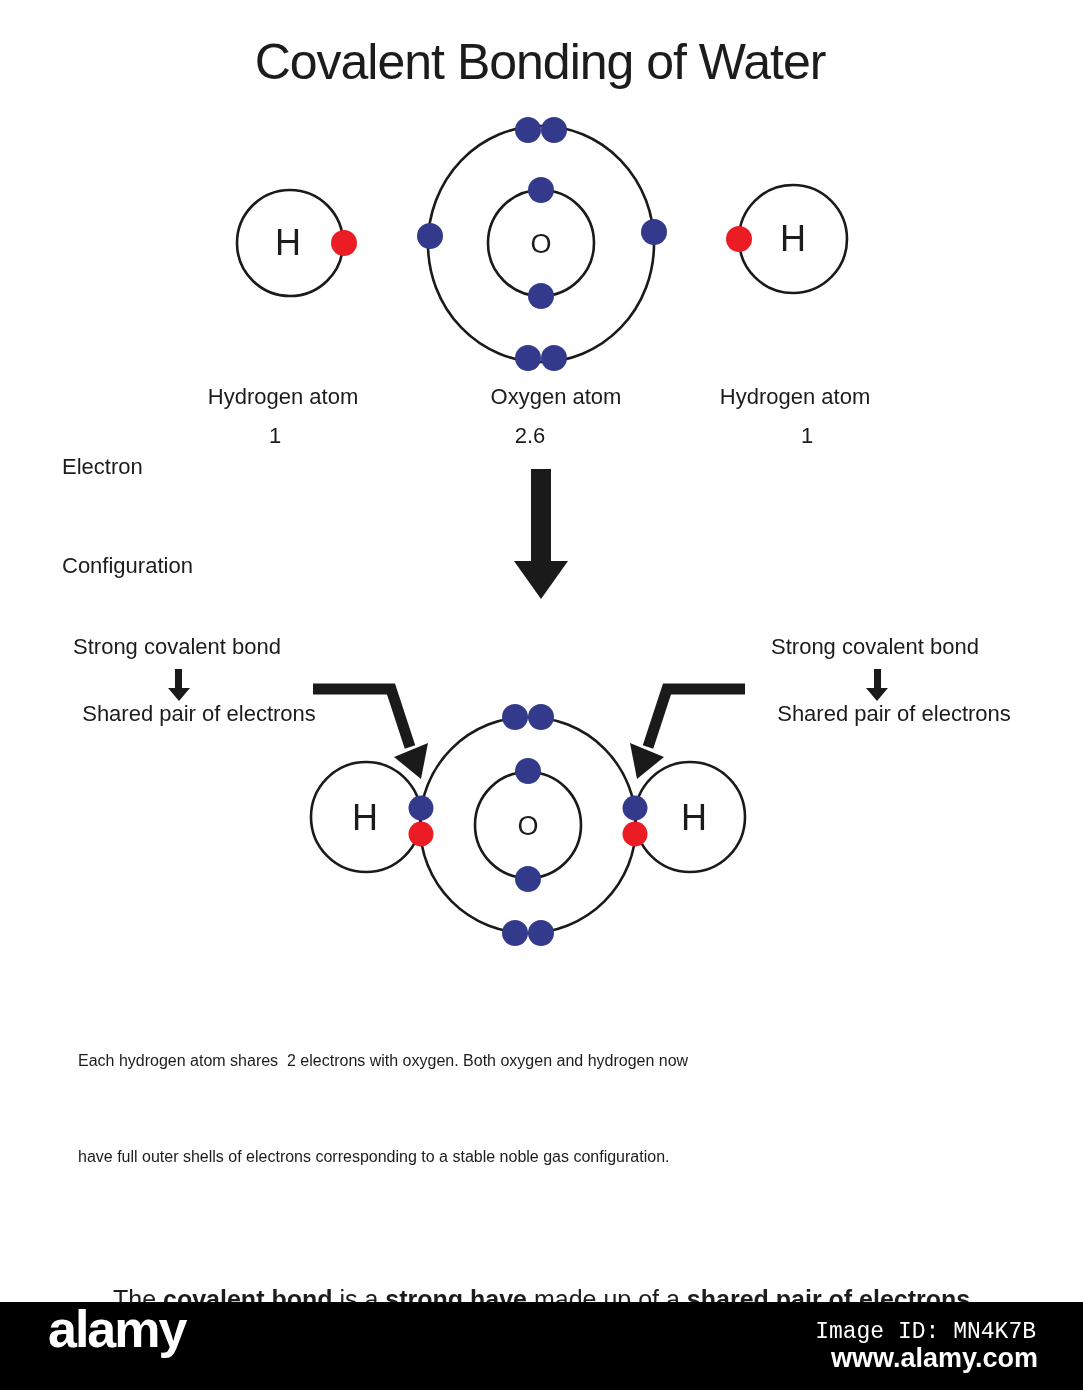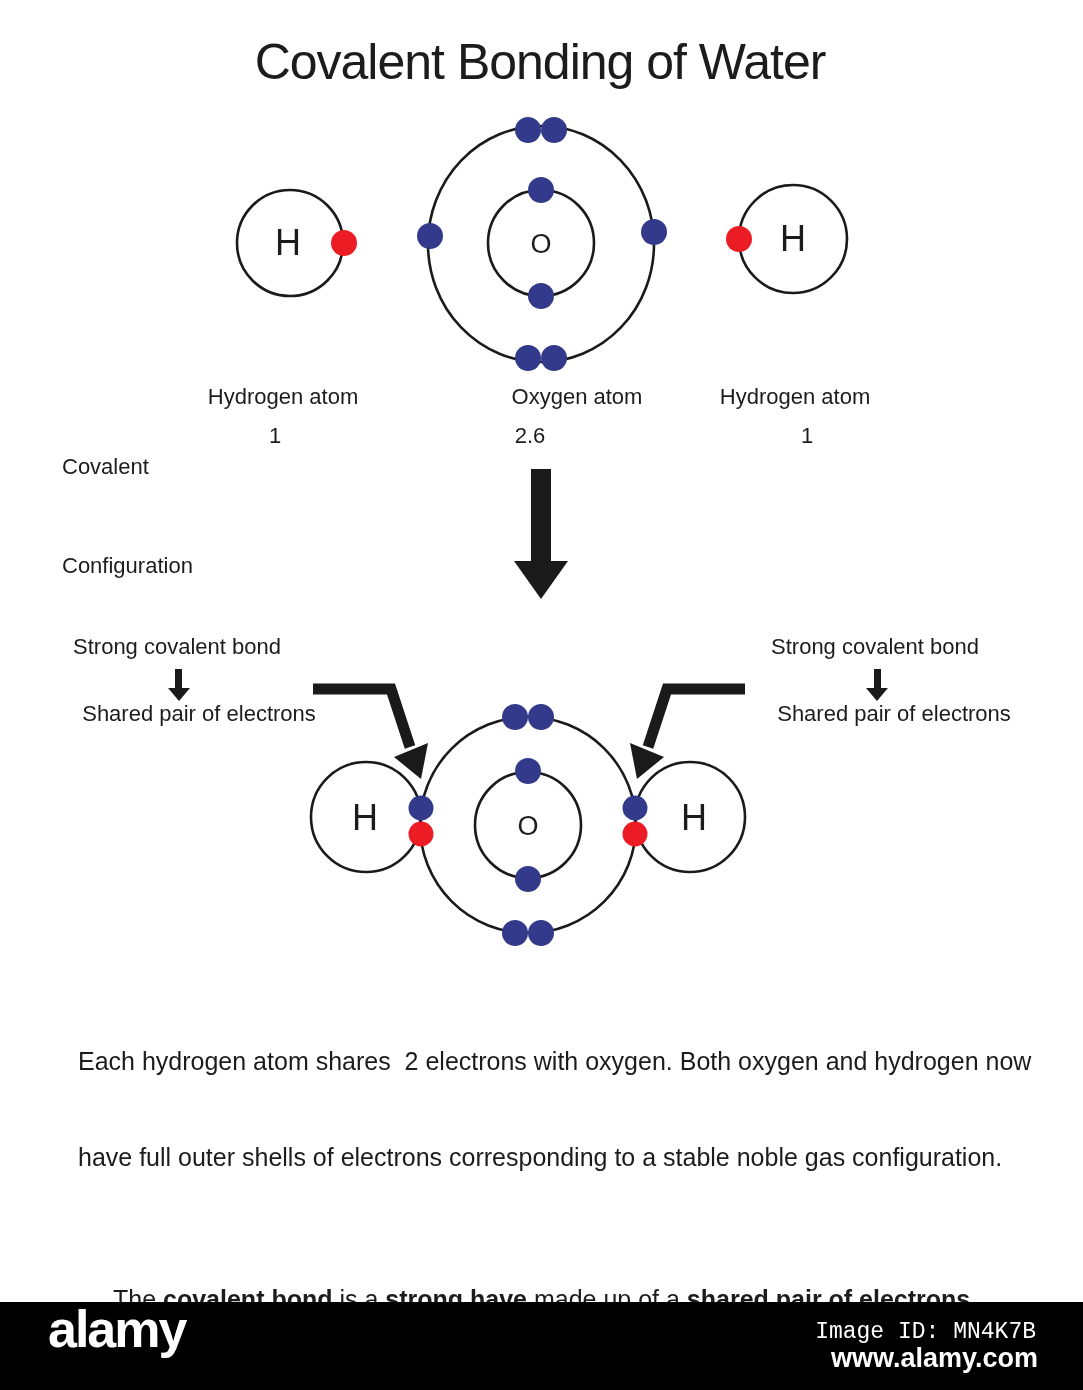--- a/index.html
+++ b/index.html
@@ -5,21 +5,21 @@
   html,body{margin:0;padding:0;background:#fff;}
   #page{position:relative;width:1083px;height:1390px;background:#fff;overflow:hidden;
         font-family:"Liberation Sans",sans-serif;color:#1c1c1c;}
   .abs{position:absolute;}
   .ctr{transform:translateX(-50%);}
   svg{position:absolute;left:0;top:0;}
   .title{font-size:50px;letter-spacing:-1px;white-space:pre;}
   .lbl{font-size:22px;white-space:pre;}
   .atom-h{font-size:36px;transform:translate(-50%,-50%);}
   .atom-o{font-size:27px;transform:translate(-50%,-50%);}
-  .para{font-size:25px;line-height:32px;white-space:pre;}
+  .para{font-size:16px;line-height:32px;white-space:pre;}
   .concl{font-size:25px;line-height:34px;white-space:pre;}
   .b{font-weight:bold;}
   #footer-bar{left:0;top:1302px;width:1083px;height:88px;background:#000;}
   .logo{font-size:52px;font-weight:bold;letter-spacing:-2px;color:#fff;}
   .fid{font-size:23px;color:#fff;text-align:right;font-family:Liberation Mono, monospace;}
   .furl{font-size:27px;font-weight:bold;color:#fff;}
 </style>
 </head>
 <body>
 
@@ -81,26 +81,26 @@
     </g>
   </svg>
 
   <div class="abs ctr title" style="left:540px;top:33px;">Covalent Bonding of Water</div>
 
   <div class="abs atom-h" style="left:288px;top:243px;">H</div>
   <div class="abs atom-o" style="left:541px;top:244px;">O</div>
   <div class="abs atom-h" style="left:793px;top:239px;">H</div>
 
   <div class="abs lbl" style="left:62px;top:384px;line-height:33px;">
-    <div>Covalent</div>
+    <div>Electron</div>
     <div>Configuration</div>
   </div>
   <div class="abs ctr lbl" style="left:283px;top:384px;">Hydrogen atom</div>
   <div class="abs ctr lbl" style="left:275px;top:423px;">1</div>
-  <div class="abs ctr lbl" style="left:577px;top:384px;">Oxygen atom</div>
+  <div class="abs ctr lbl" style="left:556px;top:384px;">Oxygen atom</div>
   <div class="abs ctr lbl" style="left:530px;top:423px;">2.6</div>
   <div class="abs ctr lbl" style="left:795px;top:384px;">Hydrogen atom</div>
   <div class="abs ctr lbl" style="left:807px;top:423px;">1</div>
 
   <div class="abs ctr lbl" style="left:177px;top:634px;">Strong covalent bond</div>
   <div class="abs ctr lbl" style="left:199px;top:701px;">Shared pair of electrons</div>
   <div class="abs ctr lbl" style="left:875px;top:634px;">Strong covalent bond</div>
   <div class="abs ctr lbl" style="left:894px;top:701px;">Shared pair of electrons</div>
 
   <div class="abs atom-h" style="left:365px;top:818px;">H</div>

